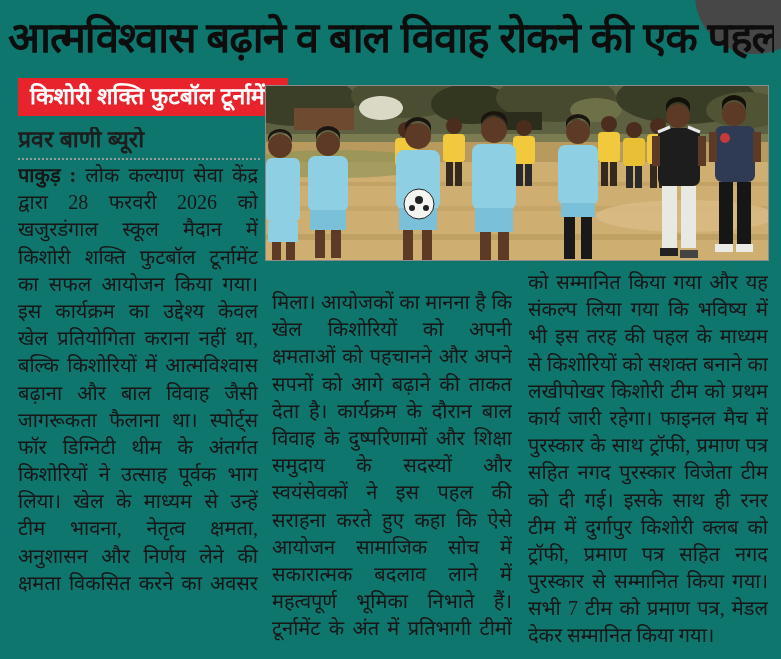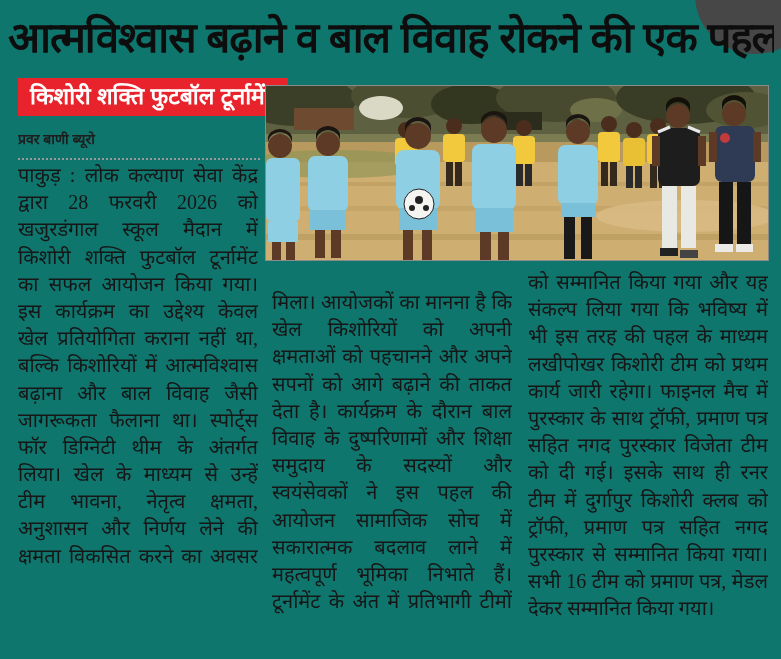--- a/index.html
+++ b/index.html
@@ -22,41 +22,41 @@
   .kicker {
     position:absolute; left:18px; top:78px;
     background:#e8232b; color:#ffffff;
     font-family:"Liberation Sans", sans-serif; font-weight:700;
     font-size:23px; line-height:30px; padding:3px 12px 5px 12px;
     white-space:nowrap; max-width:300px; overflow:hidden;
   }
   .byline {
     position:absolute; left:18px; top:127px; width:242px;
     font-family:"Liberation Sans", sans-serif; font-weight:700;
-    font-size:14px; line-height:24px; color:#1d1d1d;
+    font-size:23px; line-height:24px; color:#1d1d1d;
     padding-bottom:7px; border-bottom:2px dotted #9a9a9a;
     white-space:nowrap; overflow:hidden;
   }
   .photo-frame {
     position:absolute; left:265px; top:85px; width:502px; height:174px;
     border:1px solid #8b8b8b; background:#caa767; overflow:hidden;
   }
   .photo-frame svg { display:block; }
   .col {
     position:absolute; width:240px; font-size:20px; color:#161616;
   }
   .col-left  { left:18px;  top:162px; }
   .col-mid   { left:272px; top:269px;margin-top:20px; }
   .col-right { left:528px; top:269px; }
   .bodyline {
     height:27.2px; line-height:27.2px; overflow:hidden;
     text-align:justify; text-align-last:justify; white-space:nowrap;
   }
   .col-right .bodyline:last-child { text-align-last:left; }
-  .dateline { font-weight:400; }
+  .dateline { font-weight:700; }
 </style>
 </head>
 <body>
 
 <div class="page">
 
   <div class="corner-fold"></div>
 
   <div class="headline">आत्मविश्वास बढ़ाने व बाल विवाह रोकने की एक पहल</div>
 
@@ -213,55 +213,58 @@
         <div class="bodyline">द्वारा 28 फरवरी 2026 को</div>
         <div class="bodyline">खजुरडंगाल स्कूल मैदान में</div>
         <div class="bodyline">किशोरी शक्ति फुटबॉल टूर्नामेंट</div>
         <div class="bodyline">का सफल आयोजन किया गया।</div>
         <div class="bodyline">इस कार्यक्रम का उद्देश्य केवल</div>
         <div class="bodyline">खेल प्रतियोगिता कराना नहीं था,</div>
         <div class="bodyline">बल्कि किशोरियों में आत्मविश्वास</div>
         <div class="bodyline">बढ़ाना और बाल विवाह जैसी</div>
         <div class="bodyline">जागरूकता फैलाना था। स्पोर्ट्स</div>
         <div class="bodyline">फॉर डिग्निटी थीम के अंतर्गत</div>
+        <div class="bodyline">किशोरियों ने उत्साह पूर्वक भाग</div>
         <div class="bodyline">लिया। खेल के माध्यम से उन्हें</div>
         <div class="bodyline">टीम भावना, नेतृत्व क्षमता,</div>
         <div class="bodyline">अनुशासन और निर्णय लेने की</div>
         <div class="bodyline">क्षमता विकसित करने का अवसर</div>
       </div>
   </div>
 
   <div class="col col-mid">
     <div>
         <div class="bodyline">मिला। आयोजकों का मानना है कि</div>
         <div class="bodyline">खेल किशोरियों को अपनी</div>
         <div class="bodyline">क्षमताओं को पहचानने और अपने</div>
         <div class="bodyline">सपनों को आगे बढ़ाने की ताकत</div>
         <div class="bodyline">देता है। कार्यक्रम के दौरान बाल</div>
         <div class="bodyline">विवाह के दुष्परिणामों और शिक्षा</div>
         <div class="bodyline">समुदाय के सदस्यों और</div>
         <div class="bodyline">स्वयंसेवकों ने इस पहल की</div>
+        <div class="bodyline">सराहना करते हुए कहा कि ऐसे</div>
         <div class="bodyline">आयोजन सामाजिक सोच में</div>
         <div class="bodyline">सकारात्मक बदलाव लाने में</div>
         <div class="bodyline">महत्वपूर्ण भूमिका निभाते हैं।</div>
         <div class="bodyline">टूर्नामेंट के अंत में प्रतिभागी टीमों</div>
       </div>
   </div>
 
   <div class="col col-right">
     <div>
         <div class="bodyline">को सम्मानित किया गया और यह</div>
         <div class="bodyline">संकल्प लिया गया कि भविष्य में</div>
         <div class="bodyline">भी इस तरह की पहल के माध्यम</div>
+        <div class="bodyline">से किशोरियों को सशक्त बनाने का</div>
         <div class="bodyline">लखीपोखर किशोरी टीम को प्रथम</div>
         <div class="bodyline">कार्य जारी रहेगा। फाइनल मैच में</div>
         <div class="bodyline">पुरस्कार के साथ ट्रॉफी, प्रमाण पत्र</div>
         <div class="bodyline">सहित नगद पुरस्कार विजेता टीम</div>
         <div class="bodyline">को दी गई। इसके साथ ही रनर</div>
         <div class="bodyline">टीम में दुर्गापुर किशोरी क्लब को</div>
         <div class="bodyline">ट्रॉफी, प्रमाण पत्र सहित नगद</div>
         <div class="bodyline">पुरस्कार से सम्मानित किया गया।</div>
-        <div class="bodyline">सभी 16 टीम को प्रमाण पत्र, मेडल</div>
+        <div class="bodyline">सभी 7 टीम को प्रमाण पत्र, मेडल</div>
         <div class="bodyline">देकर सम्मानित किया गया।</div>
       </div>
   </div>
 
 </div>
 
 </body></html>

